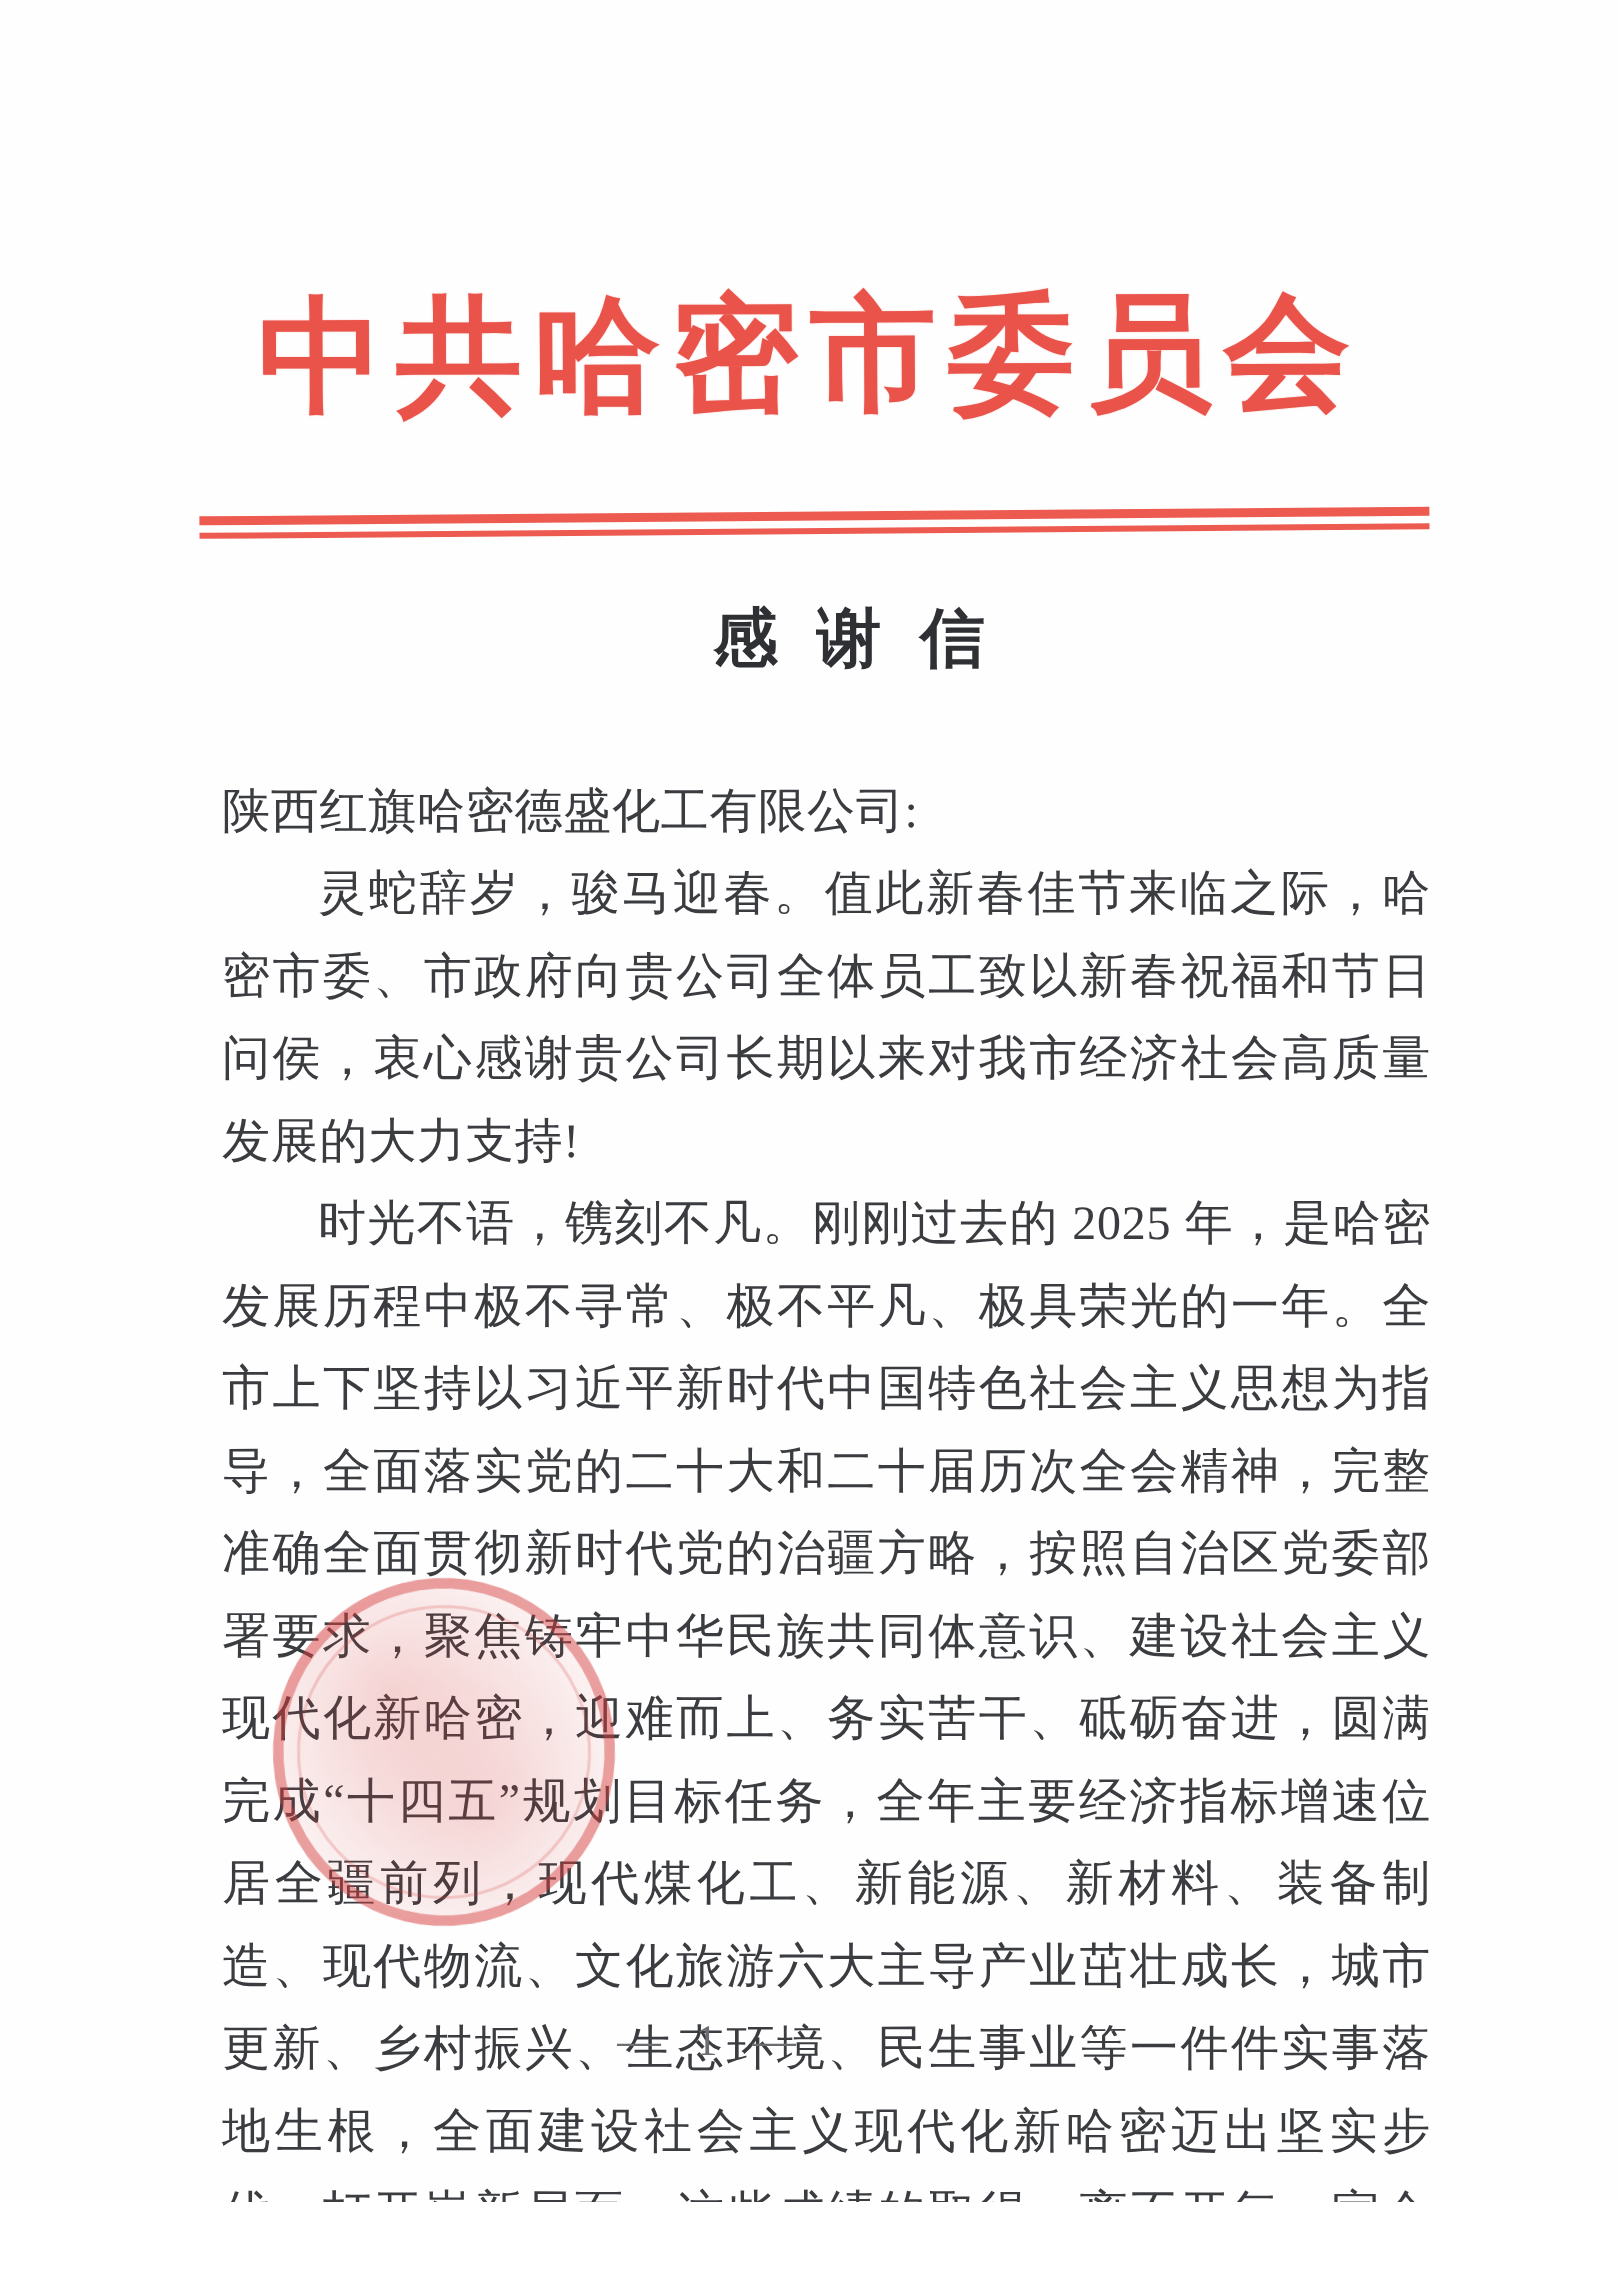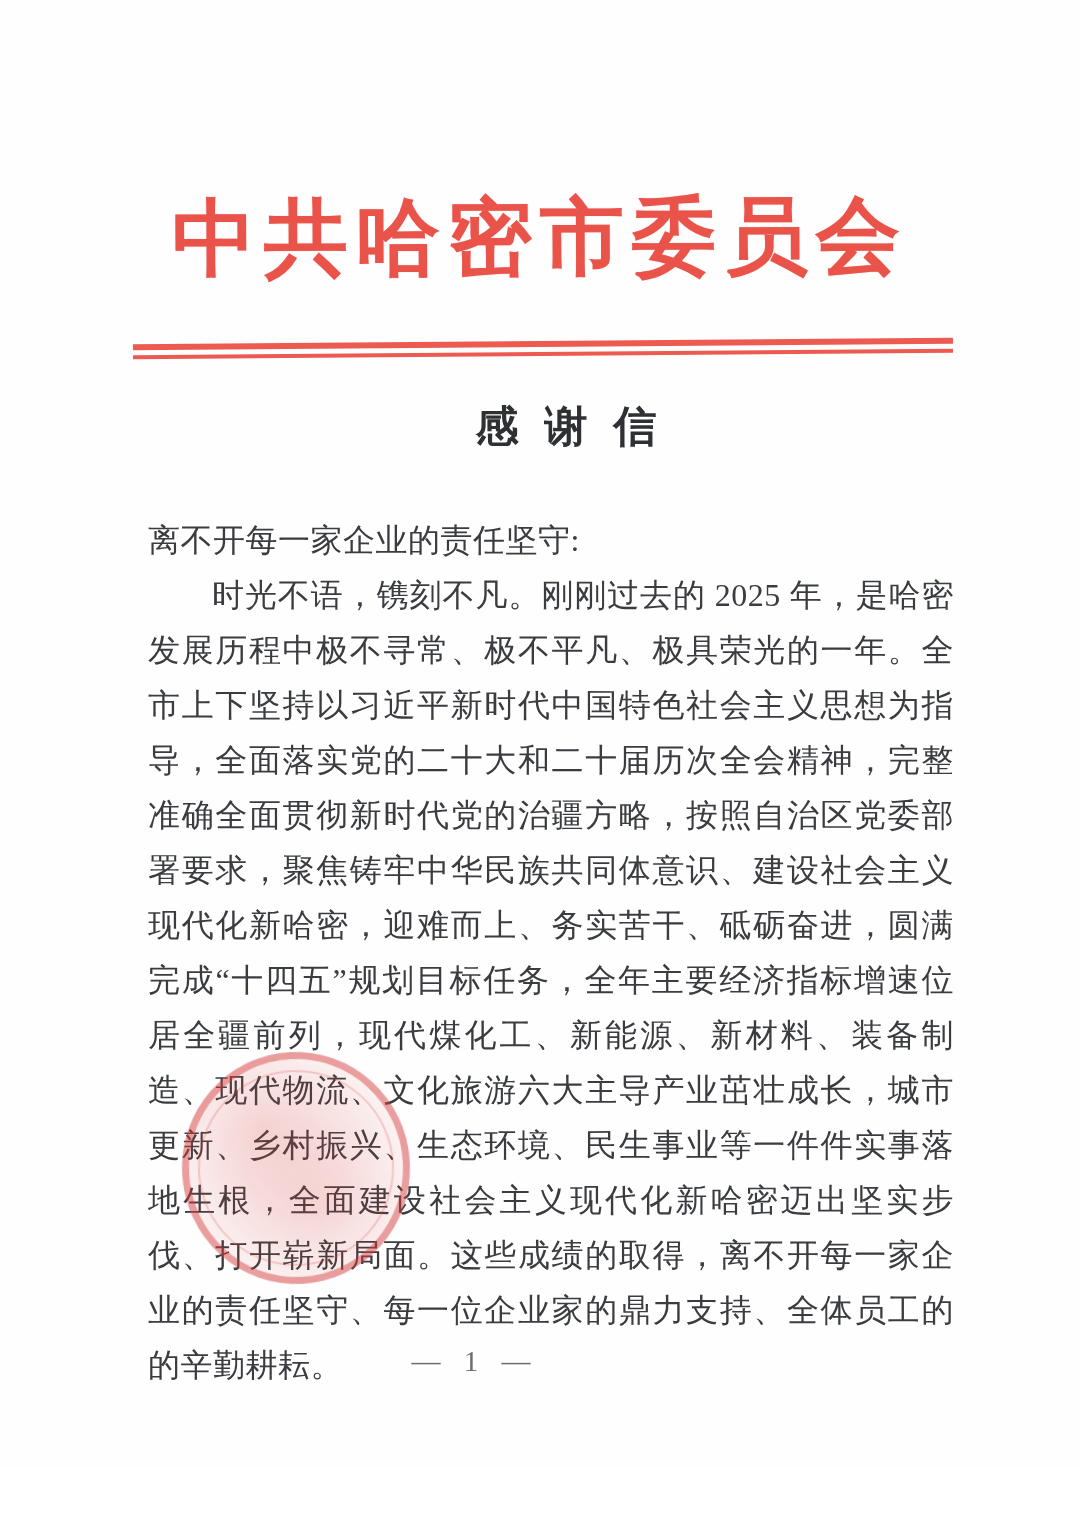--- a/index.html
+++ b/index.html
@@ -208,21 +208,22 @@
   <div id="letterhead">中共哈密市委员会</div>
 
   <div id="rule-wrap">
     <div class="rule-thick"></div>
     <div class="rule-thin"></div>
   </div>
 
   <div id="doc-title">感谢信</div>
 
   <div id="body-block">
-    <p class="salutation">离不开每一家企业的责任坚守:</p>
+    <p class="salutation">陕西红旗哈密德盛化工有限公司:</p>
+    <p class="para">灵蛇辞岁，骏马迎春。值此新春佳节来临之际，哈密市委、市政府向贵公司全体员工致以新春祝福和节日问侯，衷心感谢贵公司长期以来对我市经济社会高质量发展的大力支持!</p>
     <p class="para">时光不语，镌刻不凡。刚刚过去的 2025 年，是哈密发展历程中极不寻常、极不平凡、极具荣光的一年。全市上下坚持以习近平新时代中国特色社会主义思想为指导，全面落实党的二十大和二十届历次全会精神，完整准确全面贯彻新时代党的治疆方略，按照自治区党委部署要求，聚焦铸牢中华民族共同体意识、建设社会主义现代化新哈密，迎难而上、务实苦干、砥砺奋进，圆满完成“十四五”规划目标任务，全年主要经济指标增速位居全疆前列，现代煤化工、新能源、新材料、装备制造、现代物流、文化旅游六大主导产业茁壮成长，城市更新、乡村振兴、生态环境、民生事业等一件件实事落地生根，全面建设社会主义现代化新哈密迈出坚实步伐、打开崭新局面。这些成绩的取得，离不开每一家企业的责任坚守、每一位企业家的鼎力支持、全体员工的的辛勤耕耘。</p>
   </div>
 
   <div id="seal"></div>
 
   <div id="page-number">— 1 —</div>
 
   <div id="footer-line"></div>
 
   <div id="wechat-credit">

